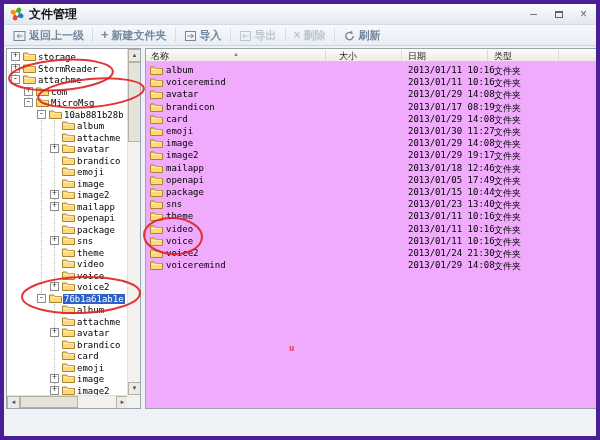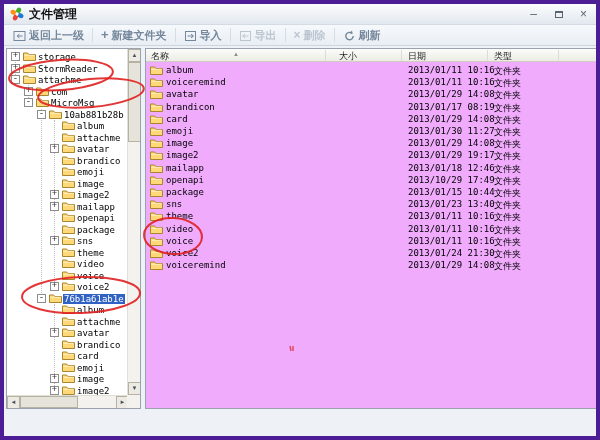--- a/index.html
+++ b/index.html
@@ -573,21 +573,21 @@
     <span class="ltype">文件夹</span>
   </div>
         <div class="lrow" style="top: 111.8px;">
     <span class="lfolder">
       <svg width="13" height="11" viewBox="0 0 13 11">
         <path d="M0.5,9.5 V2 h4.2 l1.2,1.6 h6.6 v5.9 z" fill="#ffd978" stroke="#a8852f"></path>
         <path d="M1.5,4.3 h10" stroke="#ffeec0" fill="none"></path>
       </svg>
     </span>
     <span class="lname">openapi</span>
-    <span class="ldate">2013/10/29 17:49</span>
+    <span class="ldate">2013/01/05 17:49</span>
     <span class="ltype">文件夹</span>
   </div>
         <div class="lrow" style="top: 124px;">
     <span class="lfolder">
       <svg width="13" height="11" viewBox="0 0 13 11">
         <path d="M0.5,9.5 V2 h4.2 l1.2,1.6 h6.6 v5.9 z" fill="#ffd978" stroke="#a8852f"></path>
         <path d="M1.5,4.3 h10" stroke="#ffeec0" fill="none"></path>
       </svg>
     </span>
     <span class="lname">package</span>

